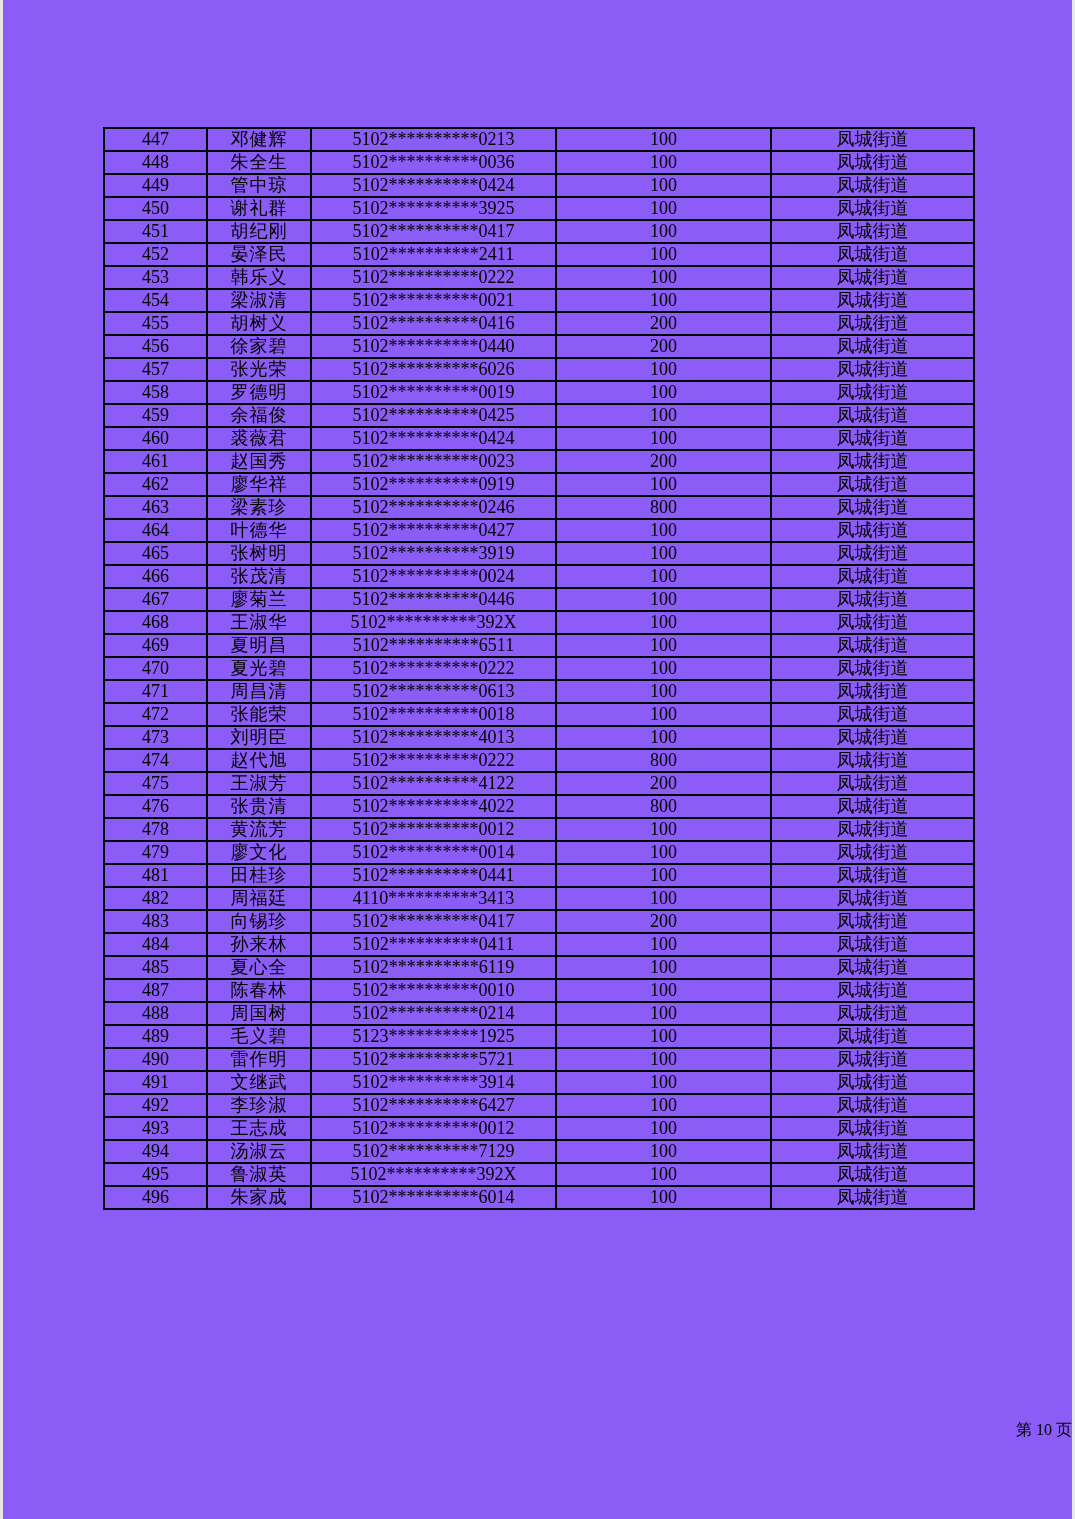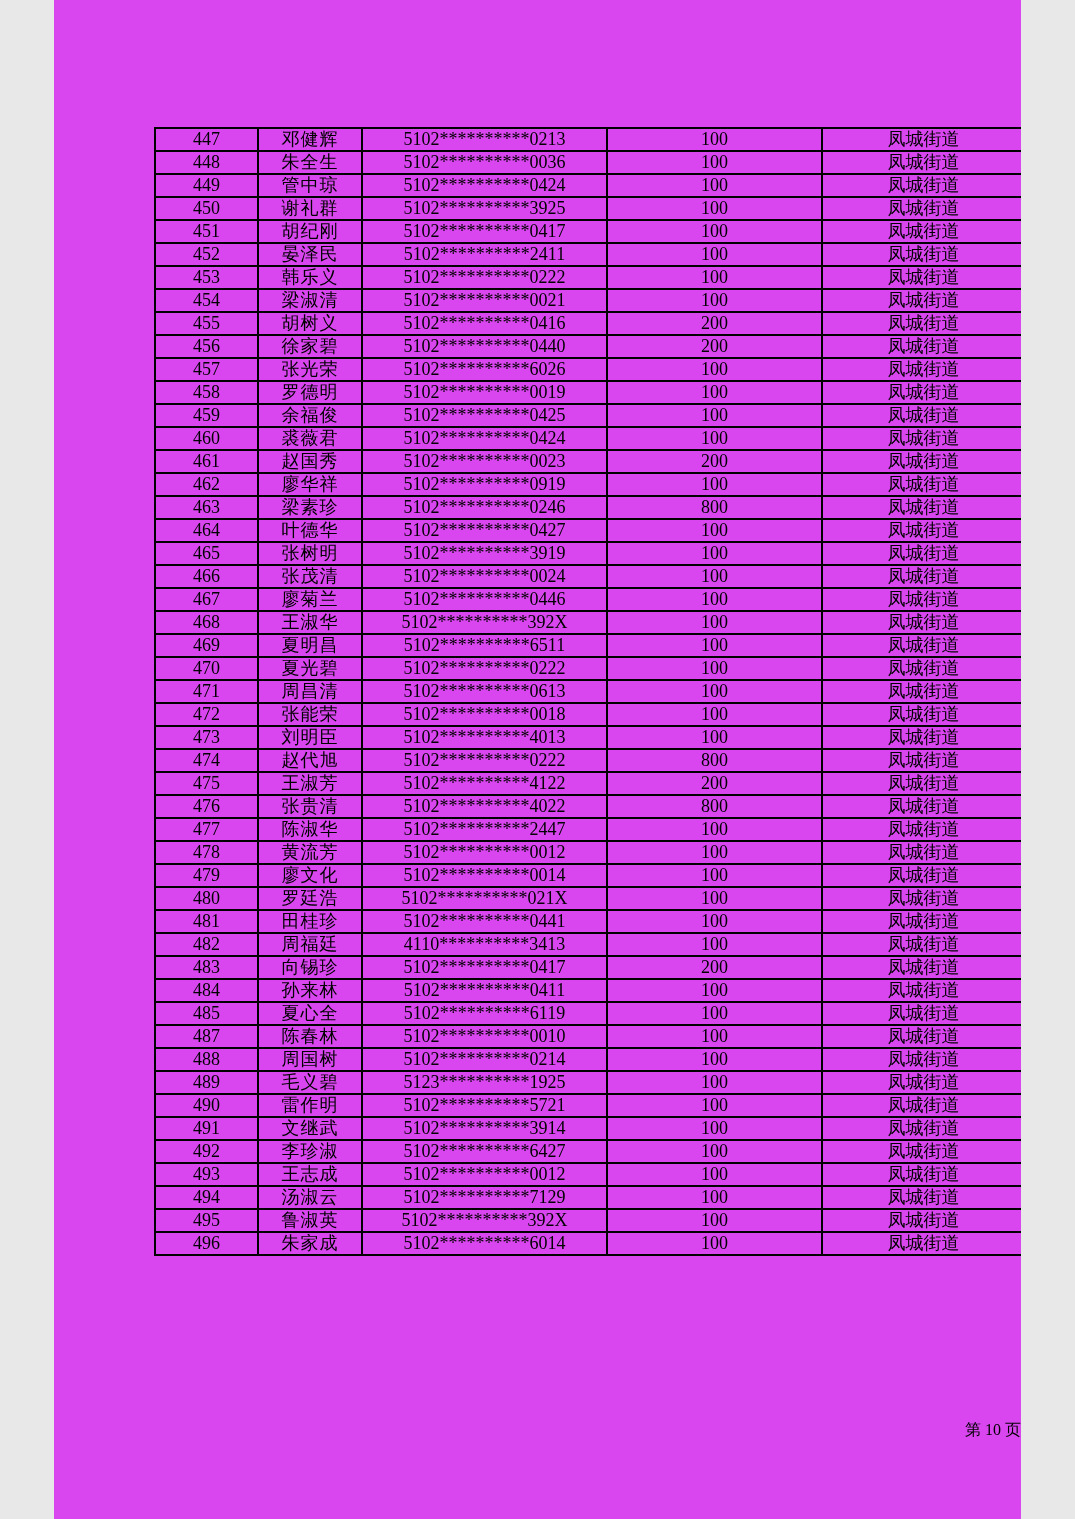--- a/index.html
+++ b/index.html
@@ -2,24 +2,24 @@
 <html><head>
 <meta charset="utf-8">
 <style>
   html, body {
     margin: 0;
     padding: 0;
     background: #e8e8e8;
   }
   .page {
     position: relative;
-    width: 967px;
+    width: 1069px;
     height: 1519px;
     margin: 0 auto;
-    background: #d946ef;
+    background: #8b5cf6;
     color: #000000;
     font-family: "Liberation Serif", "DejaVu Serif", serif;
     overflow: hidden;
   }
   table.roster {
     position: absolute;
     left: 100px;
     top: 127px;
     width: 870px;
     border-collapse: collapse;
@@ -272,44 +272,30 @@
           <td class="cell-district">凤城街道</td>
         </tr>
         <tr>
           <td class="cell-serial">476</td>
           <td class="cell-name">张贵清</td>
           <td class="cell-id-masked">5102**********4022</td>
           <td class="cell-amount">800</td>
           <td class="cell-district">凤城街道</td>
         </tr>
         <tr>
-          <td class="cell-serial">477</td>
-          <td class="cell-name">陈淑华</td>
-          <td class="cell-id-masked">5102**********2447</td>
-          <td class="cell-amount">100</td>
-          <td class="cell-district">凤城街道</td>
-        </tr>
-        <tr>
           <td class="cell-serial">478</td>
           <td class="cell-name">黄流芳</td>
           <td class="cell-id-masked">5102**********0012</td>
           <td class="cell-amount">100</td>
           <td class="cell-district">凤城街道</td>
         </tr>
         <tr>
           <td class="cell-serial">479</td>
           <td class="cell-name">廖文化</td>
           <td class="cell-id-masked">5102**********0014</td>
-          <td class="cell-amount">100</td>
-          <td class="cell-district">凤城街道</td>
-        </tr>
-        <tr>
-          <td class="cell-serial">480</td>
-          <td class="cell-name">罗廷浩</td>
-          <td class="cell-id-masked">5102**********021X</td>
           <td class="cell-amount">100</td>
           <td class="cell-district">凤城街道</td>
         </tr>
         <tr>
           <td class="cell-serial">481</td>
           <td class="cell-name">田桂珍</td>
           <td class="cell-id-masked">5102**********0441</td>
           <td class="cell-amount">100</td>
           <td class="cell-district">凤城街道</td>
         </tr>

